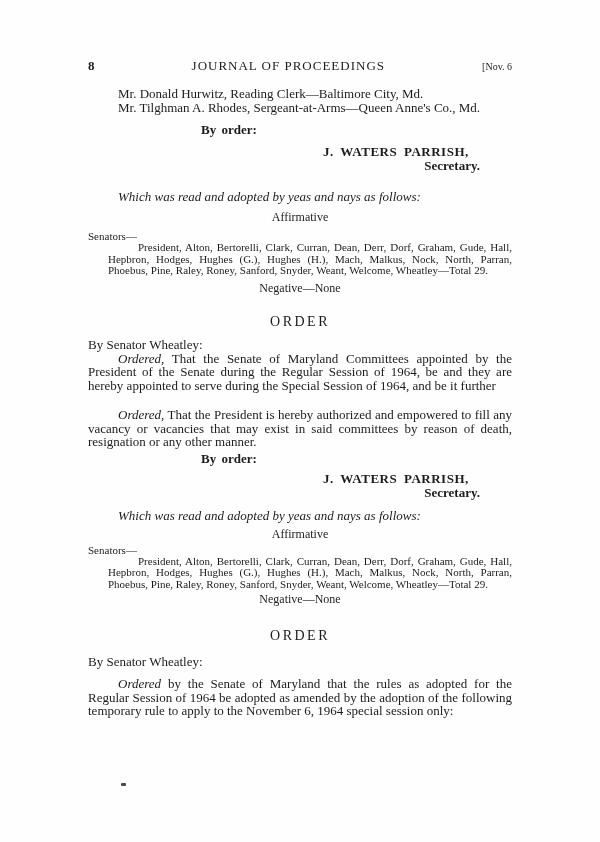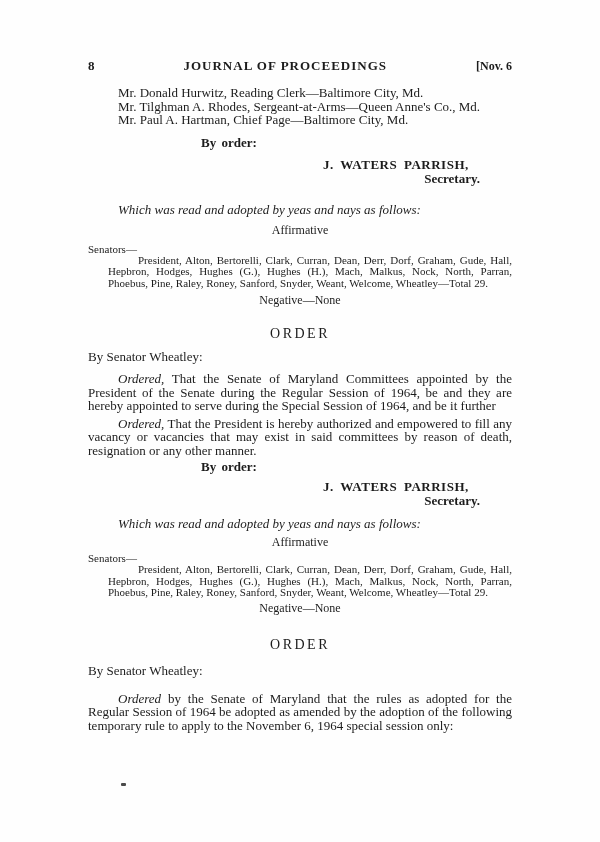--- a/index.html
+++ b/index.html
@@ -20,22 +20,22 @@
   }
   .header-row {
     display: flex;
     justify-content: space-between;
     align-items: baseline;
     margin-top: 59px;
     font-size: 13px;
     line-height: 14px;
   }
   .page-number { font-weight: 700; font-size: 13px; }
-  .header-title { font-weight: 700; letter-spacing: 1px; font-size: 13px; }
-  .header-date { font-size: 12px; font-weight: bold; }
+  .header-title { font-weight: 400; letter-spacing: 1px; font-size: 13px; }
+  .header-date { font-size: 10px; }
   .officers { margin-top: 13px; }
   .officer-line { padding-left: 30px; font-size: 13px; line-height: 13.5px; }
   .by-order { margin-top: 9px; margin-left: 113px; font-weight: 700; font-size: 13px; line-height: 14px; word-spacing: 2px; }
   .sig-name { margin-top: 8px; margin-left: 235px; font-weight: 700; font-size: 13px; line-height: 14px; letter-spacing: 0.5px; word-spacing: 3px; }
   .sig-title { text-align: right; padding-right: 32px; font-weight: 700; font-size: 13px; line-height: 14px; }
   .which-line { margin-top: 17px; padding-left: 30px; font-style: italic; font-size: 13px; line-height: 14px; }
   .subhead { text-align: center; font-weight: 400; font-size: 12px; line-height: 13px; }
   .affirmative { margin-top: 7px; }
   .senators-label { margin-top: 6px; font-size: 11px; line-height: 12px; }
   .names-para {
@@ -54,31 +54,31 @@
     word-spacing: 0;
   }
   .order1-heading { margin-top: 20px; }
   .by-line { margin-top: 9px; font-size: 13px; line-height: 14px; }
   .order-para {
     font-size: 13px;
     line-height: 13.5px;
     text-align: justify;
     text-indent: 30px;
   }
-  .para-first { margin-top: 8px; }
-  .para-next { margin-top: 4px; }
+  .para-first { margin-top: 0; }
+  .para-next { margin-top: 16px; }
   .sig2-byorder { margin-top: 3px; }
   .sig2-name { margin-top: 6px; }
   .which2 { margin-top: 9px; }
   .affirmative2 { margin-top: 5px; }
   .senators2 { margin-top: 3px; }
   .negative2 { margin-top: 3px; }
   .order2-heading { margin-top: 23px; }
   .by-line2 { margin-top: 12px; }
-  .para3 { margin-top: 14px; }
+  .para3 { margin-top: 8px; }
   .lead-italic { font-style: italic; }
   .stray-mark {
     position: absolute;
     left: 121px;
     top: 783px;
     width: 5px;
     height: 3px;
     background: #4a4a4a;
     border-radius: 1px;
   }
@@ -91,21 +91,20 @@
 
     <div class="header-row">
       <span class="page-number">8</span>
       <span class="header-title">JOURNAL OF PROCEEDINGS</span>
       <span class="header-date">[Nov. 6</span>
     </div>
 
     <div class="officers">
       <div class="officer-line">Mr. Donald Hurwitz, Reading Clerk—Baltimore City, Md.</div>
       <div class="officer-line">Mr. Tilghman A. Rhodes, Sergeant-at-Arms—Queen Anne's Co., Md.</div>
-      <div class="officer-line">Mr. Paul A. Hartman, Chief Page—Baltimore City, Md.</div>
     </div>
 
     <div class="by-order">By order:</div>
     <div class="sig-name">J. WATERS PARRISH,</div>
     <div class="sig-title">Secretary.</div>
 
     <div class="which-line">Which was read and adopted by yeas and nays as follows:</div>
     <div class="subhead affirmative">Affirmative</div>
     <div class="senators-label">Senators—</div>
     <div class="names-para">President, Alton, Bertorelli, Clark, Curran, Dean, Derr, Dorf, Graham, Gude, Hall, Hepbron, Hodges, Hughes (G.), Hughes (H.), Mach, Malkus, Nock, North, Parran, Phoebus, Pine, Raley, Roney, Sanford, Snyder, Weant, Welcome, Wheatley—Total 29.</div>

